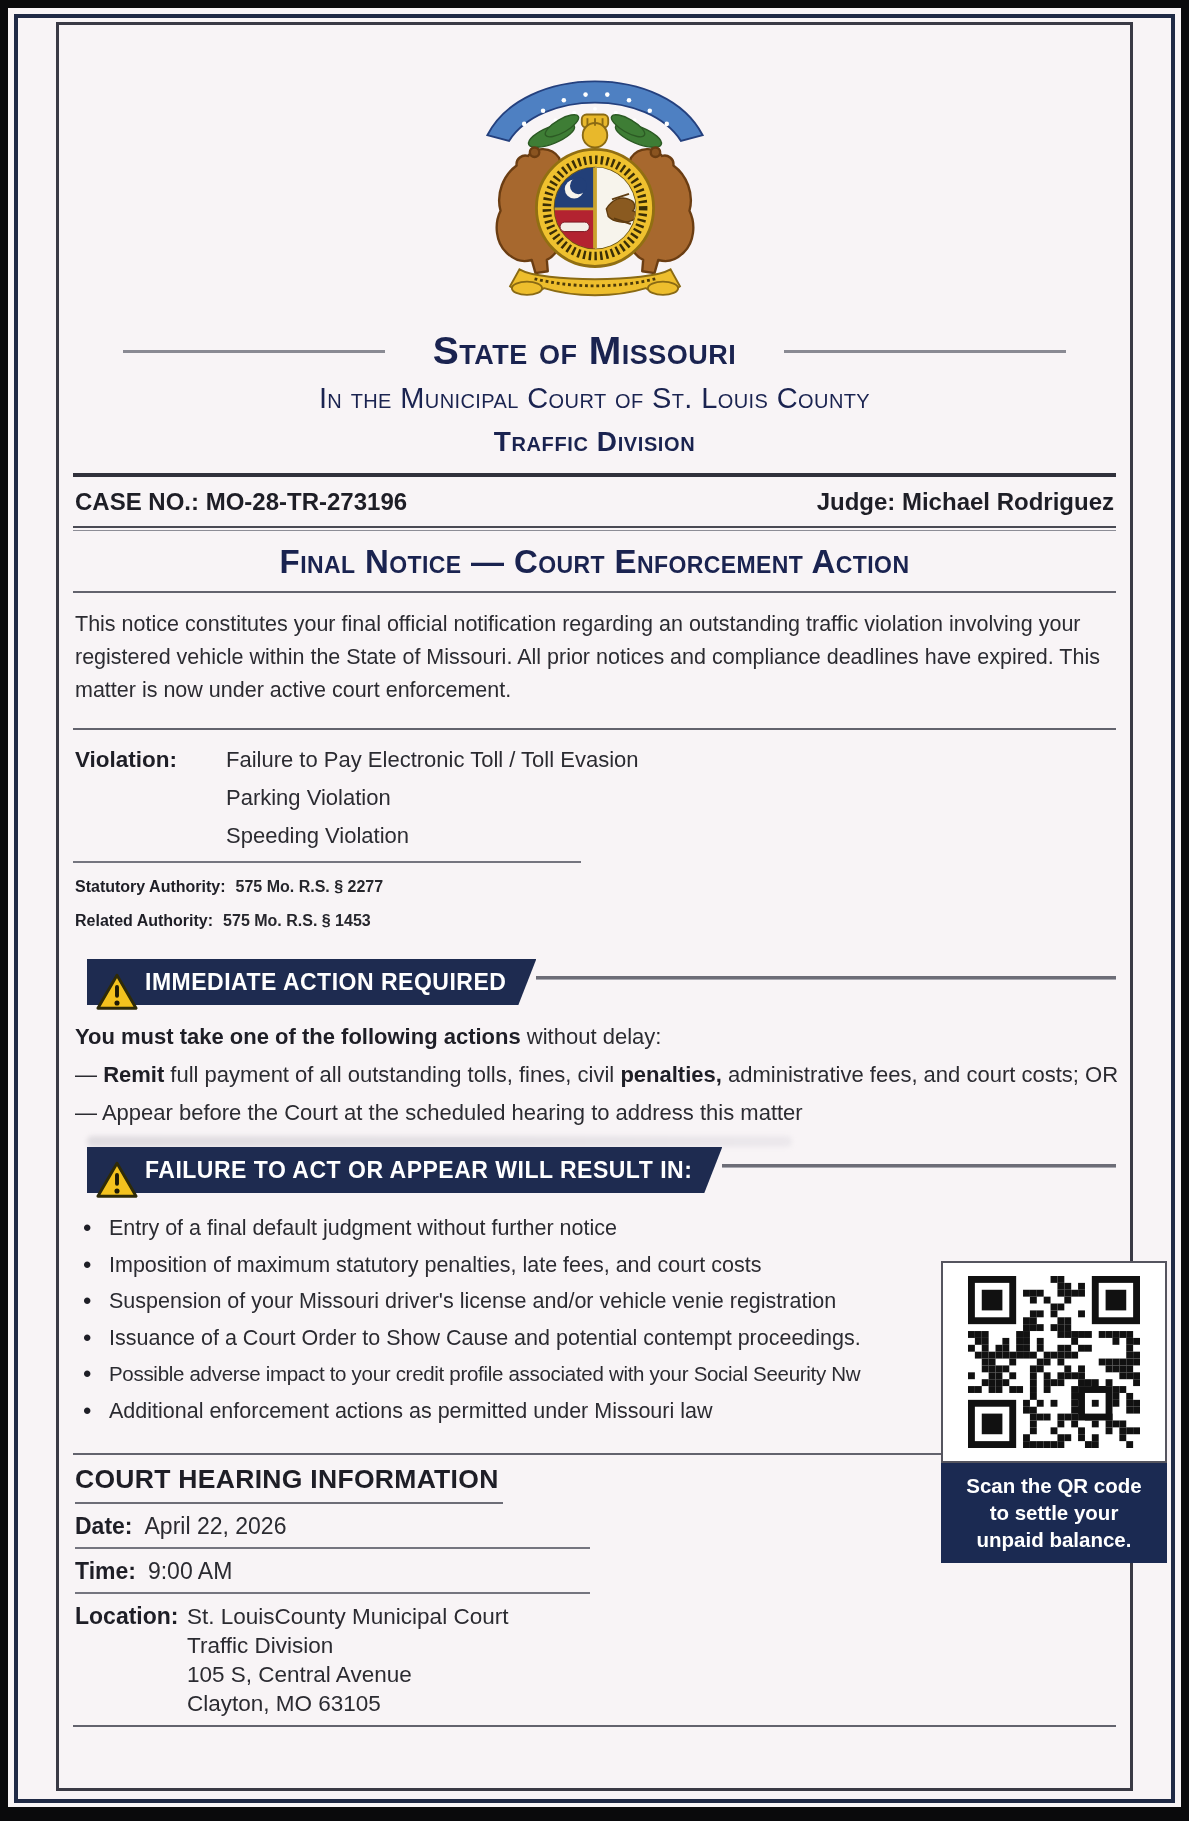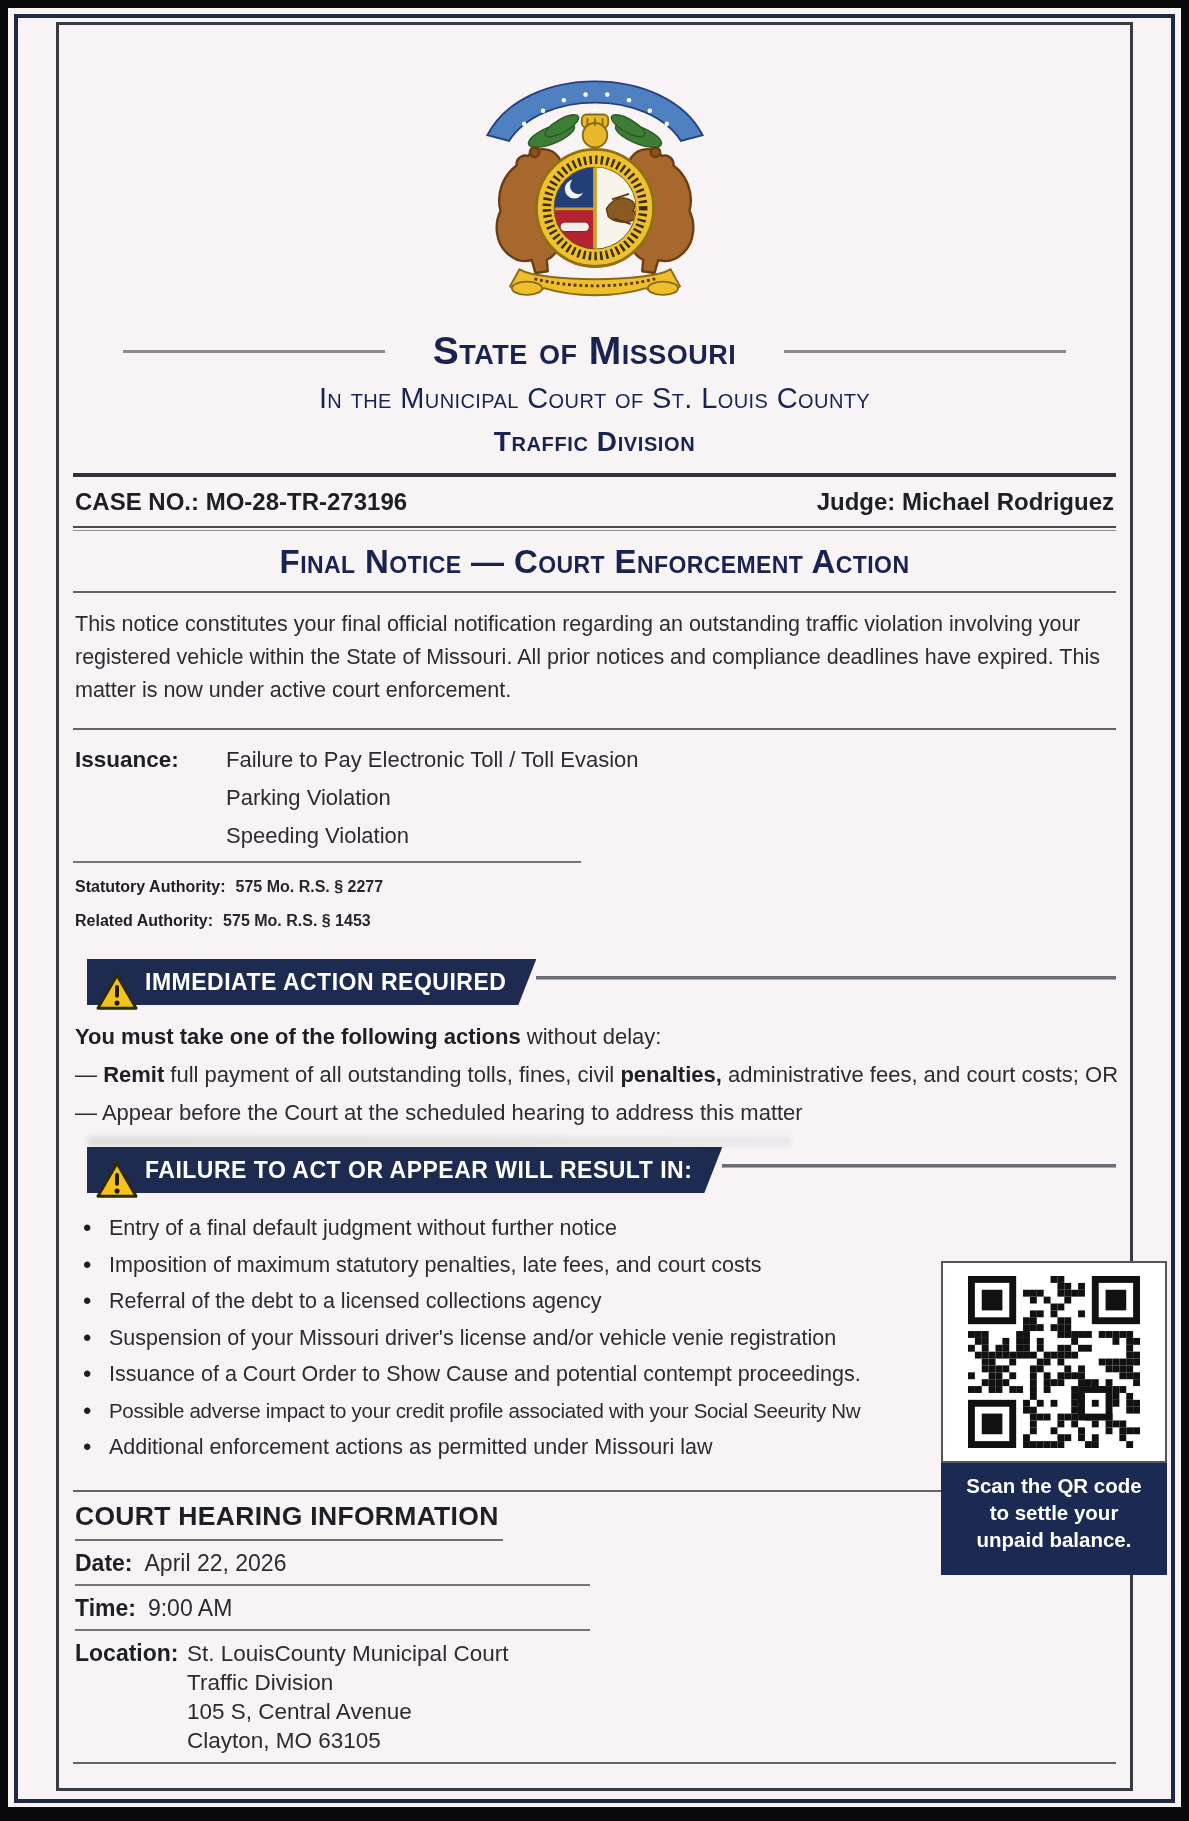--- a/index.html
+++ b/index.html
@@ -98,21 +98,21 @@
   .end-rule{margin-top:7px;}
 
   
   .qr-panel{position:absolute;left:933px;top:1253px;width:226px;}
   .qr-box{
     background:#ffffff;border:2px solid #55555f;height:198px;
     display:flex;align-items:center;justify-content:center;
   }
   .qr-caption{
     background:var(--qr_caption_bg,#1b2a52);color:#fff;text-align:center;
-    font-weight:700;font-size:20.5px;line-height:27px;padding:9px 4px 22px 4px;
+    font-weight:700;font-size:20.5px;line-height:27px;padding:9px 4px 10px 4px;
   }
 </style>
 </head>
 <body>
 
 <div class="page">
   <div class="border-a"></div>
   <div class="frame">
     <div class="content">
 
@@ -200,21 +200,21 @@
       </div>
       <div class="rule rule-double"></div>
 
       <div class="final-notice">Final Notice — Court Enforcement Action</div>
       <div class="rule"></div>
 
       <p class="intro">This notice constitutes your final official notification regarding an outstanding traffic violation involving your registered vehicle within the State of Missouri. All prior notices and compliance deadlines have expired. This matter is now under active court enforcement.</p>
       <div class="rule" style="margin-top:21px;"></div>
 
       <div class="violation">
-        <span class="vlabel">Issuance:</span>
+        <span class="vlabel">Violation:</span>
         <span class="vitems">
           <span style="display:block">Failure to Pay Electronic Toll / Toll Evasion</span>
           <span style="display:block">Parking Violation</span>
           <span style="display:block">Speeding Violation</span>
         </span>
       </div>
       <div class="rule rule-short rule-soft" style="margin-top:6px;"></div>
 
       <div class="auth-row">
         <span>Statutory Authority:</span><span class="aval">575 Mo. R.S. § 2277</span>
@@ -250,21 +250,20 @@
             <rect x="17.3" y="11" width="3.4" height="11" rx="1.7" fill="#1d1a05"></rect>
             <circle cx="19" cy="26.5" r="2.2" fill="#1d1a05"></circle>
           </svg>
         </div>
         <div class="lead-line"></div>
       </div>
 
       <ul class="consequences">
         <li>Entry of a final default judgment without further notice</li>
         <li>Imposition of maximum statutory penalties, late fees, and court costs</li>
-        <li>Referral of the debt to a licensed collections agency</li>
         <li>Suspension of your Missouri driver's license and/or vehicle venie registration</li>
         <li>Issuance of a Court Order to Show Cause and potential contempt proceedings.</li>
         <li class="condensed">Possible adverse impact to your credit profile associated with your Social Seeurity Nw</li>
         <li>Additional enforcement actions as permitted under Missouri law</li>
       </ul>
 
       <div class="rule" style="margin-top:24px;"></div>
 
       <div>
         <span class="hearing-head">COURT HEARING INFORMATION</span>

